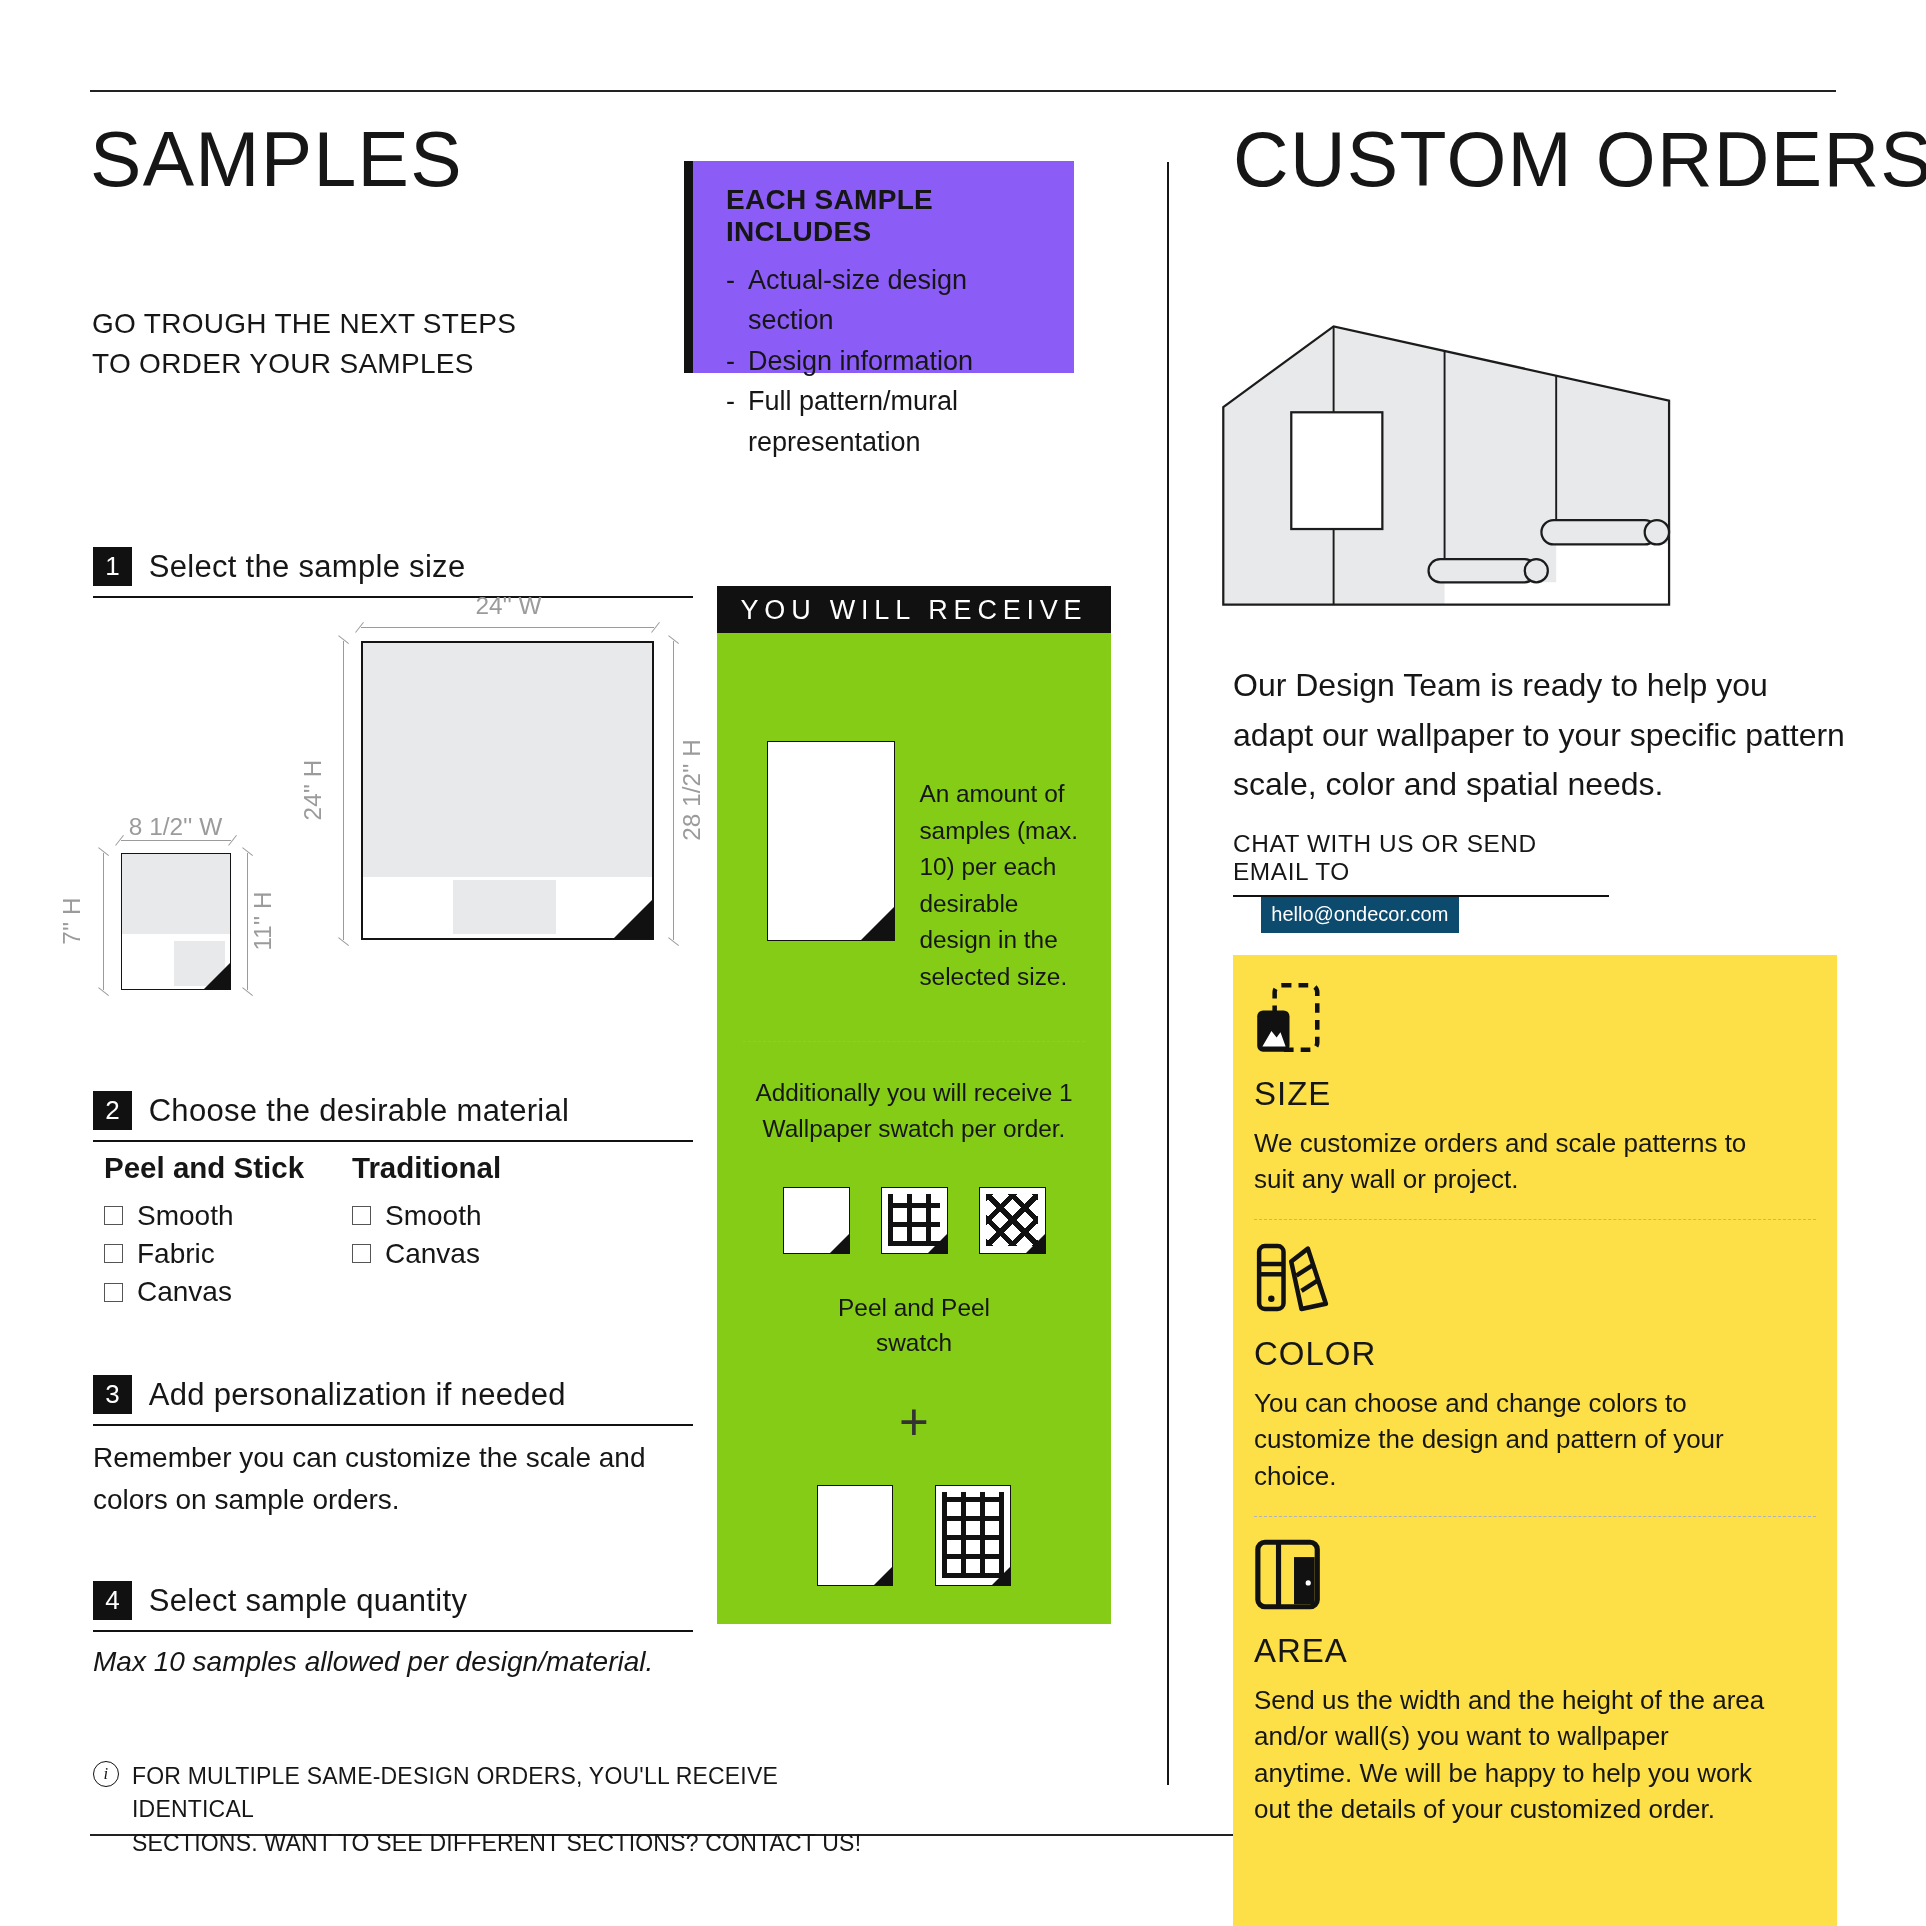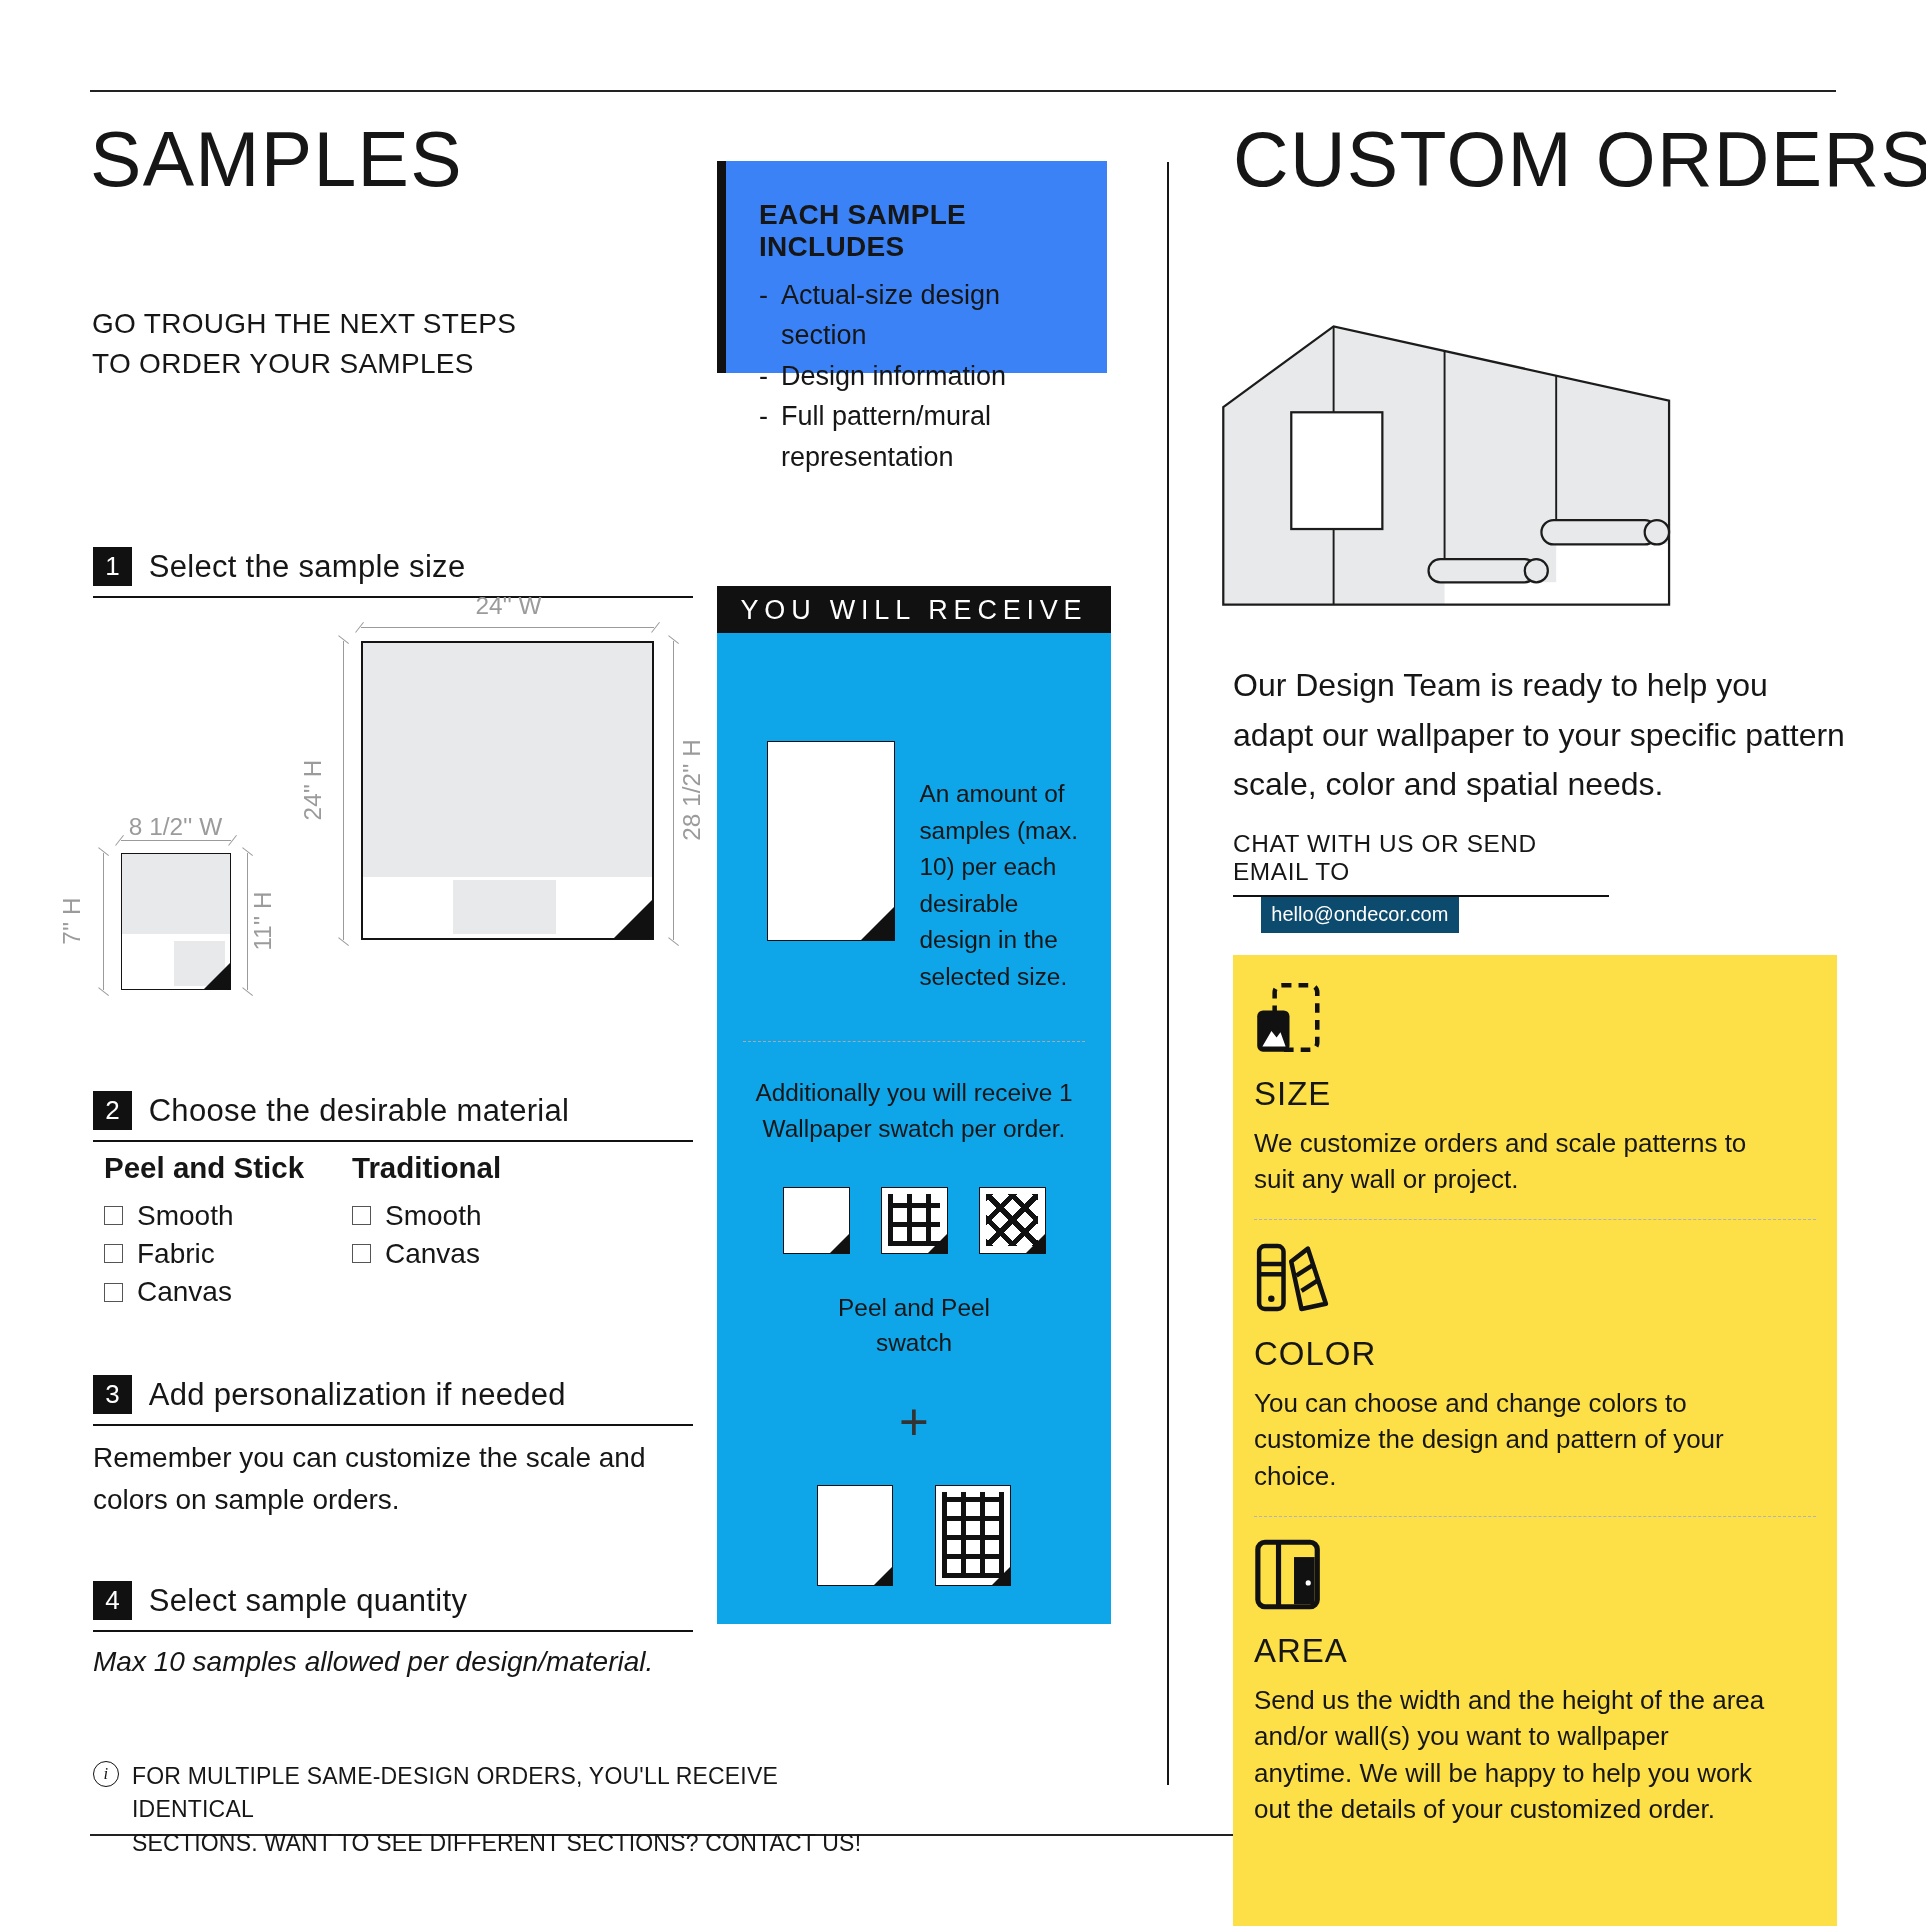--- a/index.html
+++ b/index.html
@@ -18,22 +18,22 @@
   .divider-v { position:absolute; left:1167px; top:162px; width:1.9px; height:1623px; background:#161616; }
 
   
   .big-title { position:absolute; font-size:77px; font-weight:300; letter-spacing:1.3px; line-height:1.1; white-space:nowrap; }
   .title-samples { left:90px; top:117px; }
   .title-custom  { left:1233px; top:117px; }
 
   .subtitle { position:absolute; left:92px; top:304px; font-size:28px; line-height:1.42; letter-spacing:0.3px; }
 
   
-  .includes { position:absolute; left:717px; top:161px; width:390px; height:212px;
-    background:#3b82f6; border-left:9px solid #111; padding:38px 19px 0 33px; }
+  .includes { position:absolute; left:684px; top:161px; width:390px; height:212px;
+    background:#8b5cf6; border-left:9px solid #111; padding:23px 19px 0 33px; }
   .includes-title { font-size:28px; font-weight:700; margin-bottom:11.6px; letter-spacing:0.3px; }
   .inc-item { display:flex; font-size:27px; line-height:1.5; }
   .inc-item .dash { width:22px; flex:0 0 22px; }
 
   
   .step { position:absolute; left:93px; width:600px; }
   .step-head { display:flex; align-items:center; gap:16.7px; padding-bottom:10.3px; border-bottom:2.6px solid #111; }
   .step-num { width:39px; height:39px; background:#111; color:#fff; font-size:26px;
     display:flex; align-items:center; justify-content:center; flex:0 0 39px; }
   .step-title { font-size:31px; letter-spacing:0.3px; }
@@ -77,21 +77,21 @@
   .footnote { position:absolute; left:93px; top:1760px; width:809px; display:flex; gap:13px;
     font-size:23px; line-height:1.45; letter-spacing:0.2px; }
   .circle-i { width:26px; height:26px; border:1.9px solid #111; border-radius:50%; flex:0 0 26px;
     display:flex; align-items:center; justify-content:center; font-size:16.7px; font-family:"Liberation Serif",serif;
     font-style:italic; margin-top:1.3px; }
 
   
   .banner { position:absolute; left:717px; top:586px; width:394px; height:48px; background:#111;
     color:#fff; font-size:27px; letter-spacing:5.8px; display:flex; align-items:center; justify-content:center; }
   .mid-panel { position:absolute; left:717px; top:633px; width:394px; height:991px;
-    background:#0ea5e9; padding-top:108px; overflow:hidden; }
+    background:#84cc16; padding-top:108px; overflow:hidden; }
   .receive-row { display:flex; padding:0 19px 0 50px; gap:24.4px; }
   .sheet { position:relative; width:128px; height:200px; background:#fff; border:1.9px solid #111; flex:0 0 128px; }
   .sheet .fold2 { position:absolute; right:-0.6px; bottom:-0.6px; border-left:35px solid transparent; border-bottom:35px solid #111; width:0; height:0; }
   .receive-note { font-size:24.4px; line-height:1.5; width:186px; padding-top:35px; }
   .mid-divider { margin:45px 26px 0; border-top:1.3px dashed #a9a9a9; }
   .receive-note2 { margin:33px auto 0; width:350px; text-align:center; font-size:24.4px; line-height:1.5; }
   .swatch-row { margin-top:39px; display:flex; justify-content:center; gap:31px; }
   .swatch { position:relative; width:67px; height:67px; background:#fff; border:1.9px solid #111; }
   .swatch .fold3 { position:absolute; right:-0.6px; bottom:-0.6px; border-left:19px solid transparent; border-bottom:19px solid #111; width:0; height:0; }
   .swatch .pattern { position:absolute; inset:6.4px; }

